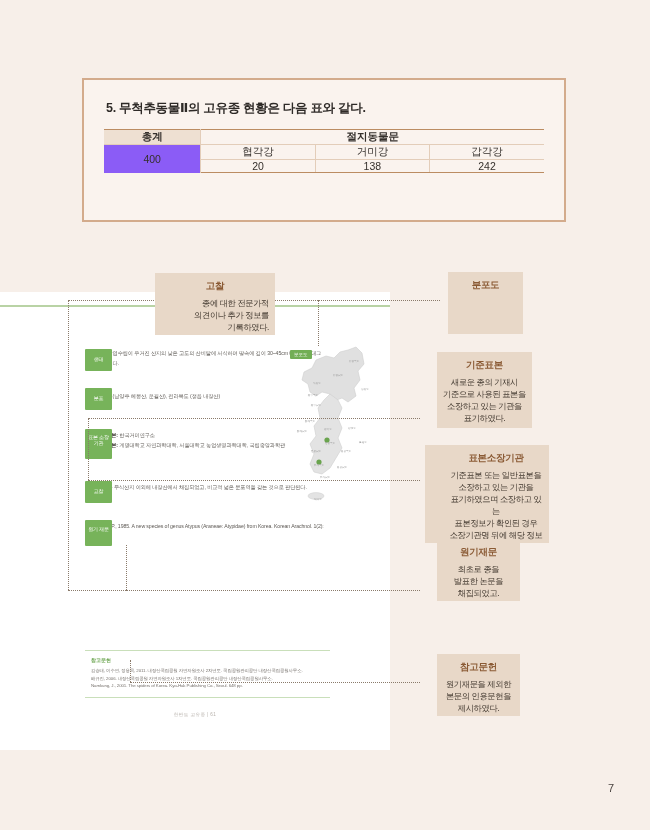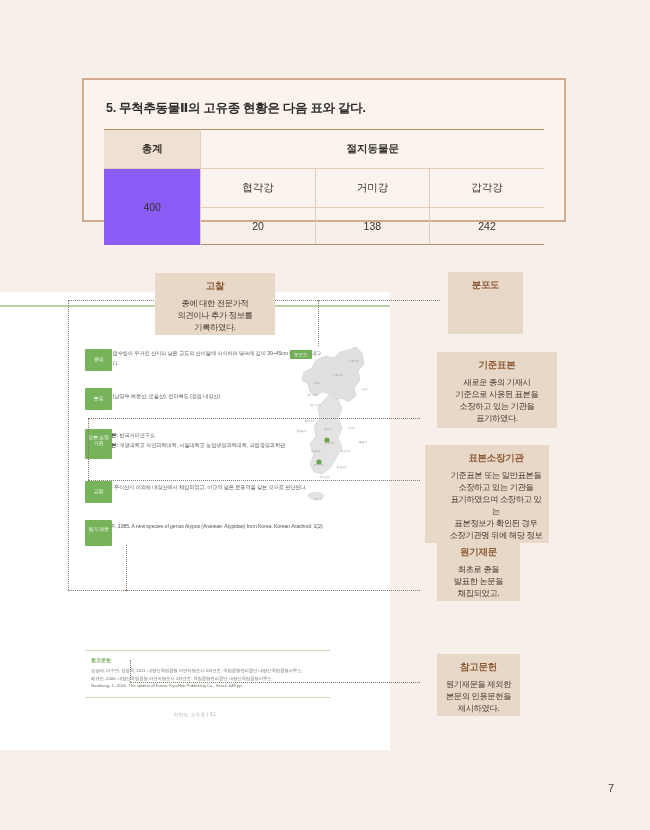--- a/index.html
+++ b/index.html
@@ -32,21 +32,21 @@
     margin: 4px 0 12px 2px;
   }
   table.spec {
     width: 100%;
     border-collapse: collapse;
     font-size: 10.5px;
     color: #35302c;
   }
   table.spec th, table.spec td {
     text-align: center;
-    padding: 12px 2px;
+    padding: 0 2px;
     font-weight: 400;
     border-left: 1px solid #e3cdb9;
     border-right: 1px solid #e3cdb9;
   }
   table.spec tr.hdr th {
     border-top: 1.5px solid #bb8c62;
     border-bottom: 1px solid #e3cdb9;
     font-weight: 700;
   }
   table.spec tr.last td, table.spec tr.last th {
@@ -311,30 +311,30 @@
 <div class="dotline-v" style="left:88px; top:418px; height:62px;"></div>
 <div class="dotline-h" style="left:88px; top:418px; width:332px;"></div>
 <div class="dotline-h" style="left:88px; top:480px; width:332px;"></div>
 
 <div class="dotline-h" style="left:126px; top:590px; width:294px;"></div>
 <div class="dotline-h" style="left:130px; top:682px; width:290px;"></div>
 <div class="dotline-v" style="left:130px; top:660px; height:22px;"></div>
 
 <div class="callout" style="left:155px; top:273px; width:120px; height:62px;">
   <div class="ct">고찰</div>
-  <div class="cb" style="white-space:pre-line;">종에 대한 전문가적
+  <div class="cb" style="white-space:pre-line;text-align:right;">종에 대한 전문가적
 의견이나 추가 정보를
 기록하였다.</div>
 </div>
 
 <div class="callout" style="left:448px; top:272px; width:75px; height:62px;">
   <div class="ct">분포도</div>
 </div>
 
-<div class="callout" style="left:437px; top:352px; width:120px; height:76px;">
+<div class="callout" style="left:437px; top:352px; width:95px; height:76px;">
   <div class="ct">기준표본</div>
   <div class="cb" style="white-space:pre-line;">새로운 종의 기재시
 기준으로 사용된 표본을
 소장하고 있는 기관을
 표기하였다.</div>
 </div>
 
 <div class="callout" style="left:425px; top:445px; width:124px; height:98px;padding-left:24px;">
   <div class="ct">표본소장기관</div>
   <div class="cb" style="white-space:pre-line;">기준표본 또는 일반표본을

